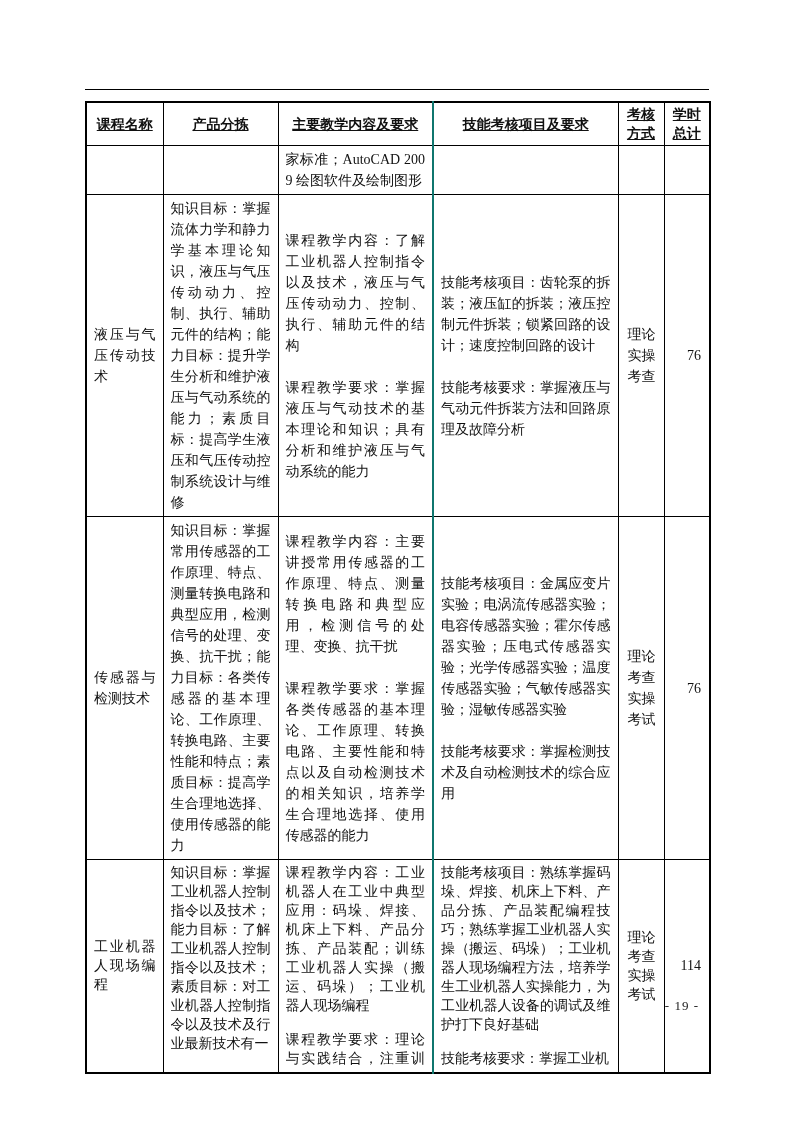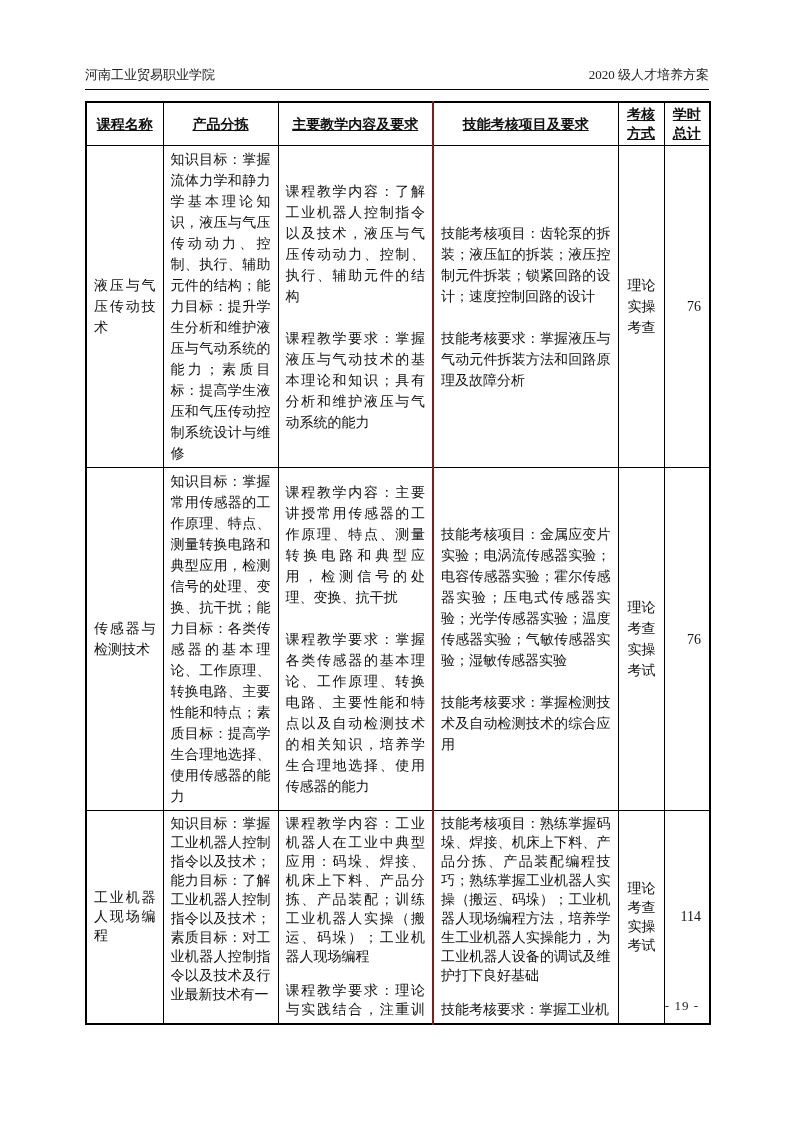--- a/index.html
+++ b/index.html
@@ -45,21 +45,21 @@
     vertical-align: middle;
   }
   td {
     font-size: 14px; line-height: 21px;
     padding: 3px 7px;
     vertical-align: middle;
     text-align: justify;
     text-justify: inter-character;
     word-break: break-all;
   }
-  td.thickleft, th.thickleft { border-left: 2px solid #7f1d1d; }
+  td.thickleft, th.thickleft { border-left: 2px solid #0f766e; }
   td.vtop { vertical-align: top; }
   td.center { text-align: right; }
   td.narrow { padding: 3px 8px; }
   p.para + p.para { margin-top: 21px; }
 
   tr.r-head { height: 42px; text-decoration: underline; }
   tr.r0 { height: 38px; }
   tr.r1 { height: 296px; }
   tr.r2 { height: 328px; }
   tr.r3 { height: 213px; }
@@ -73,24 +73,20 @@
   .page-footer {
     position: absolute; right: 94px; top: 998px;
     font-size: 13px; color: #222; letter-spacing: 1px;
   }
 </style>
 </head>
 <body>
 
 <div class="page">
 
-  <div class="page-header">
-    <span>河南工业贸易职业学院</span>
-    <span>2020 级人才培养方案</span>
-  </div>
   <div class="header-rule"></div>
 
   <table class="course-table">
     <colgroup>
       <col class="c1">
         <col class="c2">
         <col class="c3">
         <col class="c4">
         <col class="c5">
         <col class="c6">
@@ -100,20 +96,30 @@
         <th>课程名称</th>
         <th>产品分拣</th>
         <th>主要教学内容及要求</th>
         <th class="thickleft">技能考核项目及要求</th>
         <th>考核方式</th>
         <th>学时总计</th>
       </tr>
     </thead>
     <tbody>
 
+      <tr class="r0">
+        <td></td>
+        <td></td>
+        <td class="vtop">
+          <p class="para">家标准；AutoCAD 2009 绘图软件及绘制图形</p>
+        </td>
+        <td class="thickleft"></td>
+        <td class="narrow"></td>
+        <td class="narrow"></td>
+      </tr>
 
       <tr class="r1">
         <td>液压与气压传动技术</td>
         <td class="vtop">知识目标：掌握流体力学和静力学基本理论知识，液压与气压传动动力、控制、执行、辅助元件的结构；能力目标：提升学生分析和维护液压与气动系统的能力；素质目标：提高学生液压和气压传动控制系统设计与维修</td>
         <td>
           <p class="para">课程教学内容：了解工业机器人控制指令以及技术，液压与气压传动动力、控制、执行、辅助元件的结构</p>
           <p class="para">课程教学要求：掌握液压与气动技术的基本理论和知识；具有分析和维护液压与气动系统的能力</p>
         </td>
         <td class="thickleft">
           <p class="para">技能考核项目：齿轮泵的拆装；液压缸的拆装；液压控制元件拆装；锁紧回路的设计；速度控制回路的设计</p>

